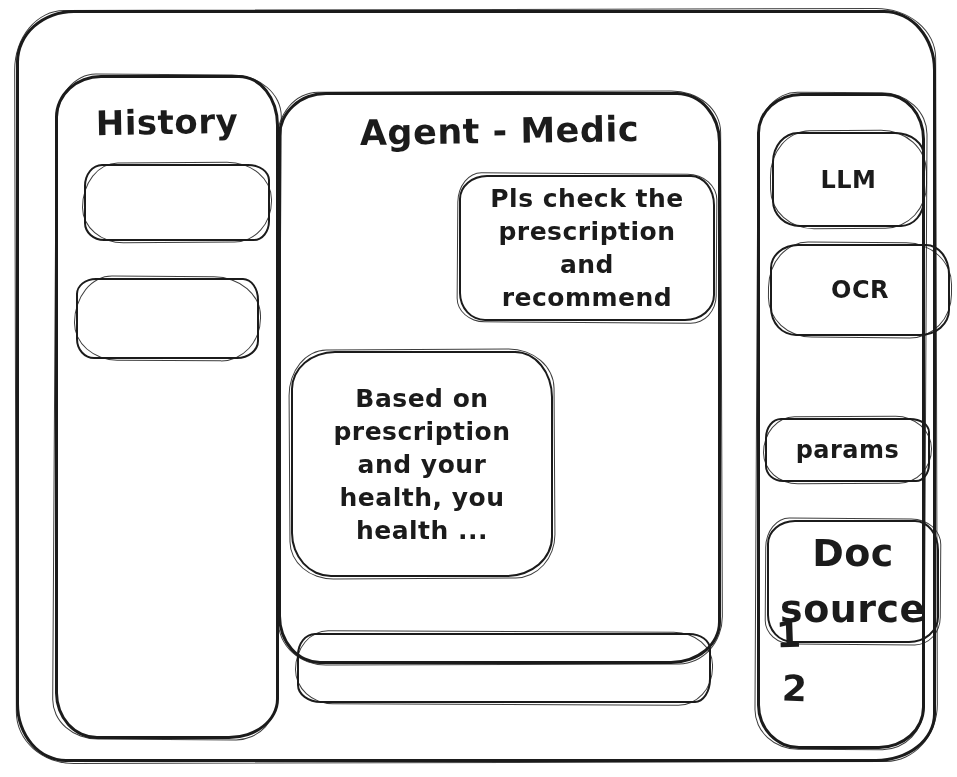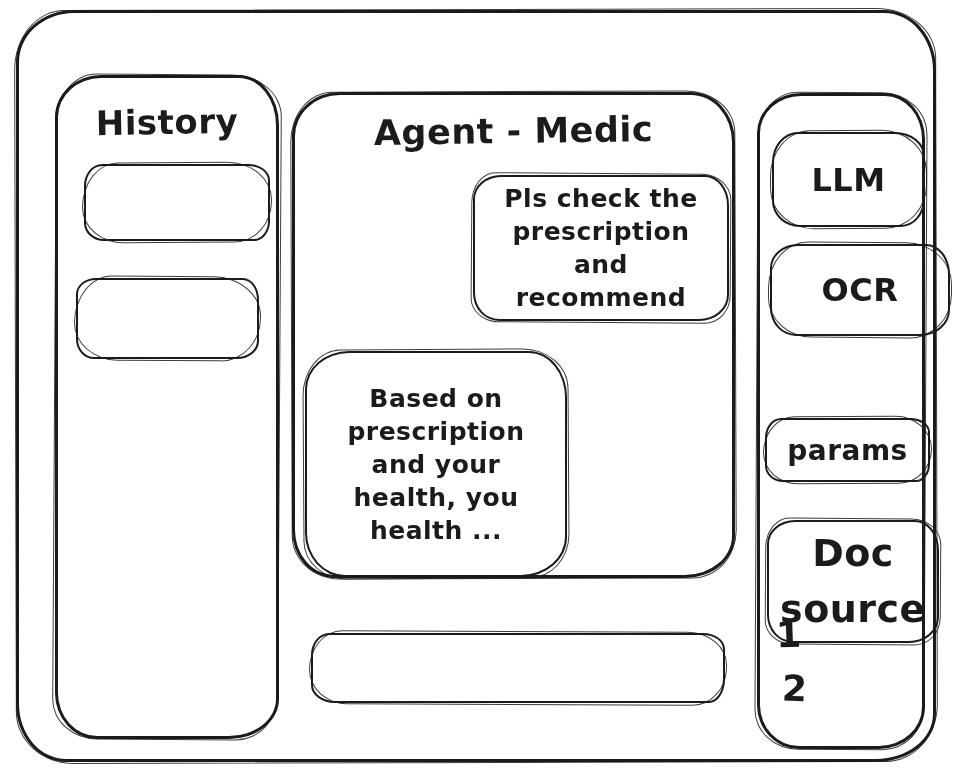--- a/index.html
+++ b/index.html
@@ -72,21 +72,21 @@
     --tilt: -0.4deg;
   }
   .hist-item-2 {
     left: 18px; top: 200px; width: 183px; height: 81px;
     --r1: 20px 16px 22px 18px / 16px 22px 18px 20px;
     --tilt: 0.4deg;
   }
 
   
   .chat-panel {
-    left: 273px; top: 79px; width: 443px; height: 486px;
+    left: 259px; top: 79px; width: 443px; height: 572px;
     --r1: 48px 44px 50px 42px / 44px 50px 42px 48px;
     --r2: 42px 50px 44px 48px / 50px 42px 48px 44px;
     --tilt: -0.2deg;
   }
   .chat-title {
     position: absolute;
     top: 16px; left: 0; width: 100%;
     text-align: center;
     font-size: 35px;
     transform: rotate(-0.8deg);
@@ -134,36 +134,36 @@
     left: 738px; top: 80px; width: 168px; height: 656px;
     --r1: 44px 40px 46px 42px / 40px 46px 42px 44px;
     --r2: 40px 46px 42px 44px / 46px 42px 44px 40px;
     --tilt: 0.3deg;
   }
   .tool-btn {
     display: flex;
     align-items: center;
     justify-content: center;
     text-align: center;
-    font-size: 32px;
+    font-size: 24px;
     cursor: pointer;
   }
   .llm-btn {
     left: 12px; top: 36px; width: 153px; height: 95px;
     --r1: 26px 30px 24px 28px / 30px 24px 28px 26px;
     --tilt: -0.45deg;
   }
   .ocr-btn {
     left: 10px; top: 148px; width: 180px; height: 92px;
     --r1: 28px 24px 30px 26px / 24px 30px 26px 28px;
     --tilt: 0.45deg;
   }
   .params-btn {
     left: 5px; top: 322px; width: 165px; height: 64px;
-    font-size: 28px;
+    font-size: 24px;
     --r1: 16px 20px 14px 18px / 20px 14px 18px 16px;
     --tilt: -0.3deg;
   }
   .docsource-btn {
     left: 7px; top: 424px; width: 172px; height: 123px;
     font-size: 38px;
     line-height: 1.45;
     --r1: 28px 24px 30px 26px / 24px 30px 26px 28px;
     --r2: 24px 30px 26px 28px / 30px 26px 28px 24px;
     --tilt: 0.4deg;

